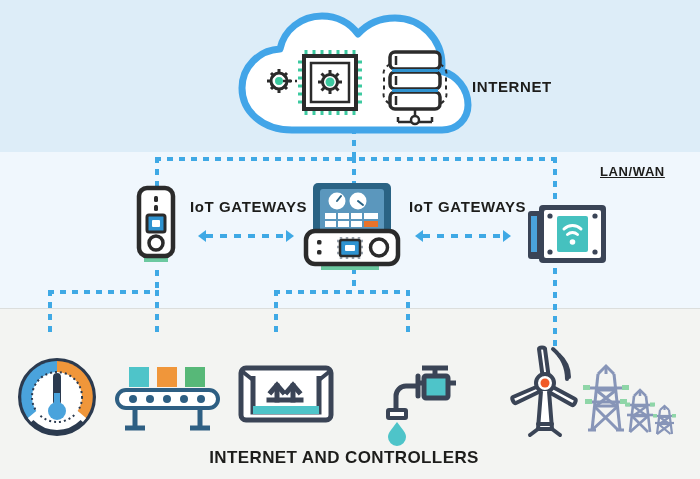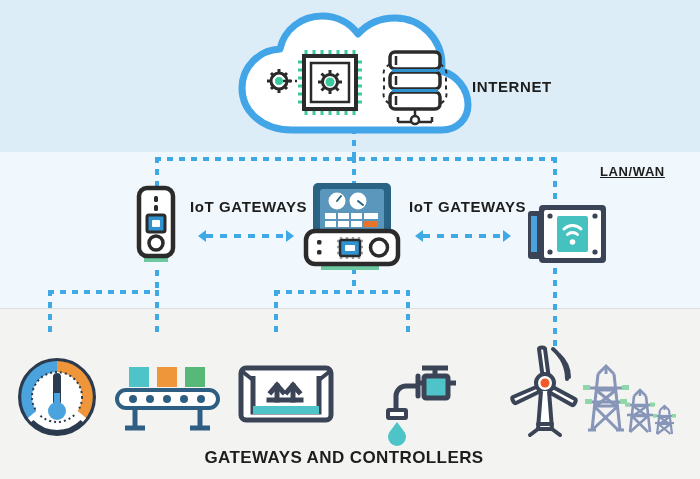--- a/index.html
+++ b/index.html
@@ -152,21 +152,21 @@
         </g>
         <circle cx="31" cy="70" r="4" fill="#ffffff" stroke="#2b2b2b" stroke-width="2.5"></circle>
       </g>
     </svg>
   </div>
 
   <div class="zone-label" id="label-internet">INTERNET</div>
   <div class="zone-label" id="label-lan">LAN/WAN</div>
   <div class="zone-label" id="label-gw-left">IoT GATEWAYS</div>
   <div class="zone-label" id="label-gw-right">IoT GATEWAYS</div>
-  <div class="zone-label" id="label-sensors">GATEWAYS AND CONTROLLERS</div>
+  <div class="zone-label" id="label-sensors">INTERNET AND CONTROLLERS</div>
 
   <div class="node" style="left:136px;top:185px;">
     <svg width="40" height="88" viewBox="0 0 40 88">
       <rect x="8" y="66" width="24" height="11" fill="#6cc9a0"></rect>
       <rect x="3" y="3" width="34" height="68" rx="8" fill="#ffffff" stroke="#2b2b2b" stroke-width="4.5"></rect>
       <g fill="#2b2b2b">
         <rect x="18" y="11" width="4" height="6" rx="1.5"></rect>
         <rect x="18" y="20" width="4" height="6" rx="1.5"></rect>
       </g>
       <rect x="11" y="30" width="18" height="17" rx="2" fill="#2f93d0" stroke="#2b2b2b" stroke-width="3"></rect>

